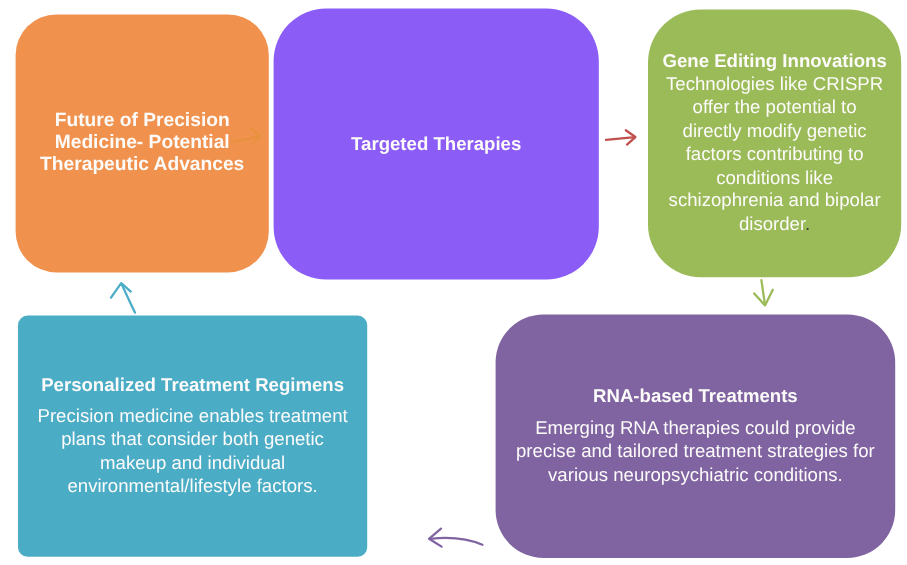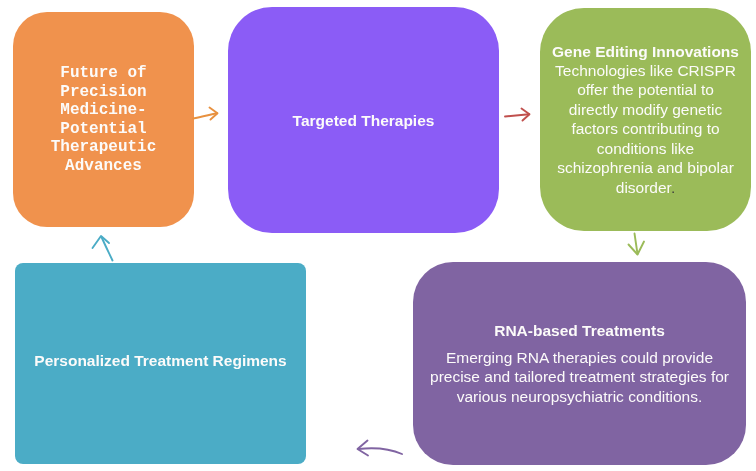--- a/index.html
+++ b/index.html
@@ -7,21 +7,21 @@
     position:relative; width:756px; height:471px; background:#ffffff;
     font-family:"Liberation Sans", sans-serif; overflow:hidden;
   }
   .node {
     position:absolute; box-sizing:border-box;
     display:flex; flex-direction:column; justify-content:center; align-items:center;
     text-align:center; color:#fcfbfa;
   }
   .node .title { font-weight:bold; font-size:15.5px; line-height:19px; }
   .node .body  { font-size:15.5px; line-height:19.5px; }
-  .n1 { left:13px;  top:12px;  width:181px; height:215px; border-radius:34px; padding:0 13px;font-family:Liberation Mono, monospace; }
+  .n1 { left:13px;  top:12px;  width:211px; height:215px; border-radius:34px; padding:0 13px; }
   .n1 .title { font-size:16px; line-height:18.5px; }
   .n2 { left:228px; top:7px;   width:271px; height:226px; border-radius:44px; padding:0 27px; }
   .n3 { left:540px; top:8px;   width:211px; height:223px; border-radius:44px; padding:0 11px; }
   .n4 { left:413px; top:262px; width:333px; height:203px; border-radius:40px; padding:0 15px; }
   .n4 .title { margin-bottom:8px; }
   .n5 { left:15px;  top:263px; width:291px; height:201px; border-radius:8px; padding:0 11px; }
   .n5 .title { margin-bottom:7px; }
   .dark-period { color:#3f3f3f; }
   .arrow { position:absolute; }
   .arrow svg { display:block; }
@@ -49,20 +49,21 @@
     <div class="body"><span>Technologies like CRISPR offer the potential to directly modify genetic factors contributing to conditions like schizophrenia and bipolar disorder</span><span class="dark-period">.</span></div>
   </div>
 
   <div class="node n4" style="background-color: rgb(128, 100, 162);">
     <div class="title">RNA-based Treatments</div>
     <div class="body">Emerging RNA therapies could provide precise and tailored treatment strategies for various neuropsychiatric conditions.</div>
   </div>
 
   <div class="node n5" style="background-color: rgb(75, 172, 198);">
     <div class="title">Personalized Treatment Regimens</div>
+    <div class="body">Precision medicine enables treatment plans that consider both genetic makeup and individual environmental/lifestyle factors.</div>
   </div>
 
   <div class="arrow a1">
     <svg width="30" height="24" viewBox="0 0 30 24">
       <g fill="none" stroke-width="1.9" stroke-linecap="round" stroke-linejoin="round" stroke="#E8913F">
         <path d="M1,15.5 C9,14 17,12 25,10.3"></path>
         <polyline points="17.5,4.5 25.5,10.3 18.5,16.5"></polyline>
       </g>
     </svg>
   </div>

